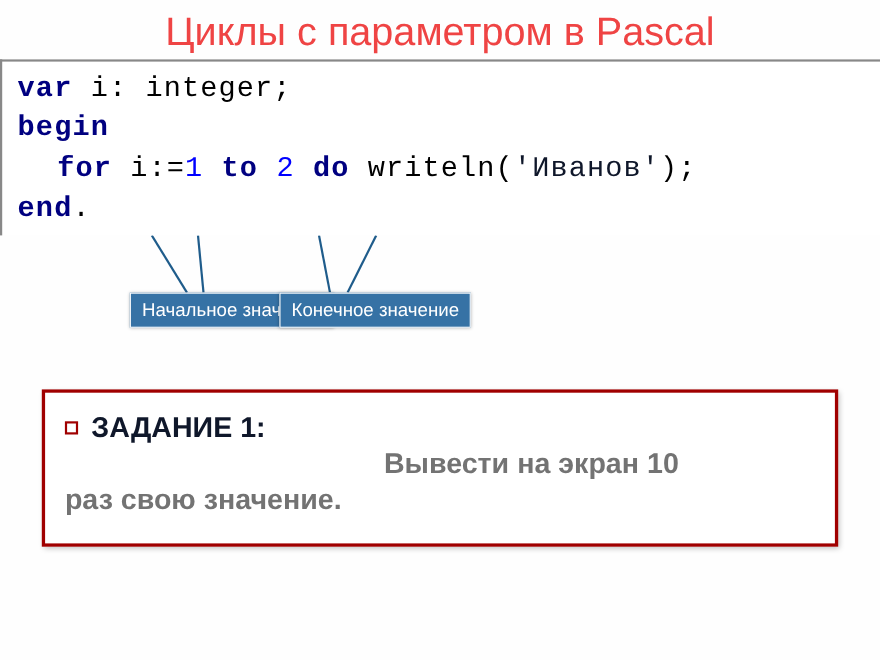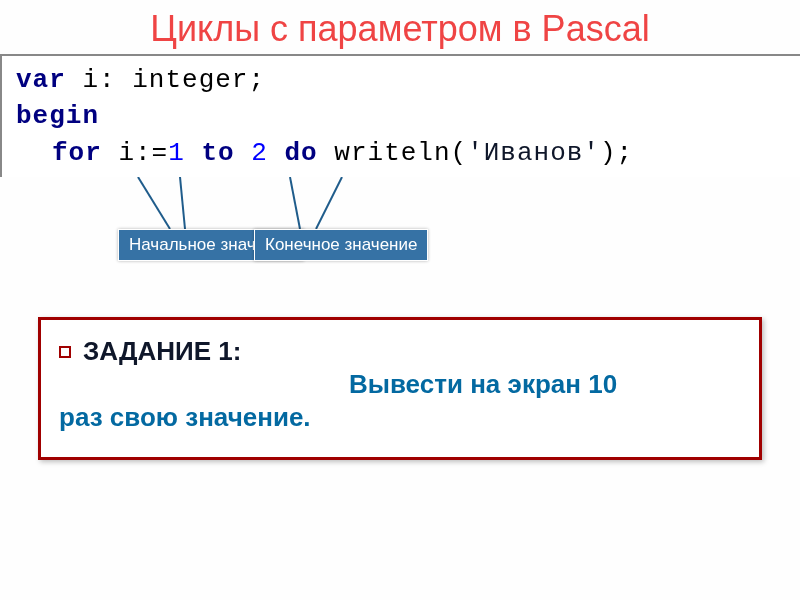--- a/index.html
+++ b/index.html
@@ -97,21 +97,21 @@
       display: inline-block;
       width: 12px;
       height: 12px;
       border: 2px solid #a00000;
       margin-right: 12px;
       vertical-align: 2px;
     }
     .task-line2 {
       font-size: 26px;
       font-weight: bold;
-      color: #0369a1;
+      color: #737373;
       margin-top: 2px;
     }
     .task-indent {
       display: inline-block;
       width: 290px;
     }
   </style>
 </head>
 <body>
 
@@ -119,20 +119,23 @@
 
 <div class="code-block">
   <div>
     <span class="kw">var</span><span class="plain"> i: integer;</span>
   </div>
   <div>
     <span class="kw">begin</span>
   </div>
   <div>
     <span class="indent"><span class="kw">for</span><span class="plain"> i:=</span><span class="num">1</span> <span class="kw">to</span> <span class="num">2</span> <span class="kw">do</span><span class="plain"> writeln(</span><span class="str">'Иванов'</span><span class="plain">);</span></span>
+  </div>
+  <div>
+    <span class="kw">end</span><span class="plain">.</span>
   </div>
 </div>
 
 <div class="callouts">
   <svg class="arrows">
     <line x1="138" y1="0" x2="170" y2="52" stroke="#1f5c8b" stroke-width="2"></line>
     <line x1="180" y1="0" x2="185" y2="52" stroke="#1f5c8b" stroke-width="2"></line>
     <line x1="290" y1="0" x2="300" y2="52" stroke="#1f5c8b" stroke-width="2"></line>
     <line x1="342" y1="0" x2="316" y2="52" stroke="#1f5c8b" stroke-width="2"></line>
   </svg>

